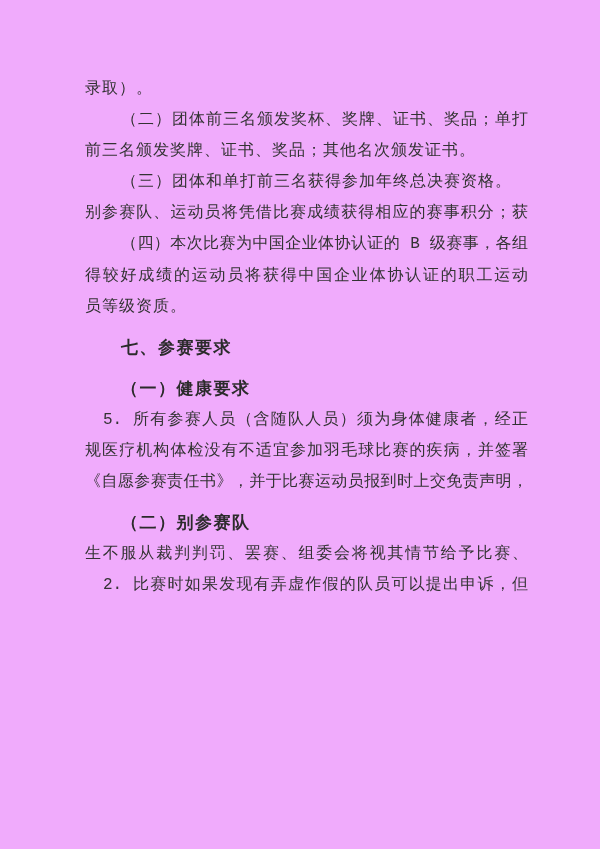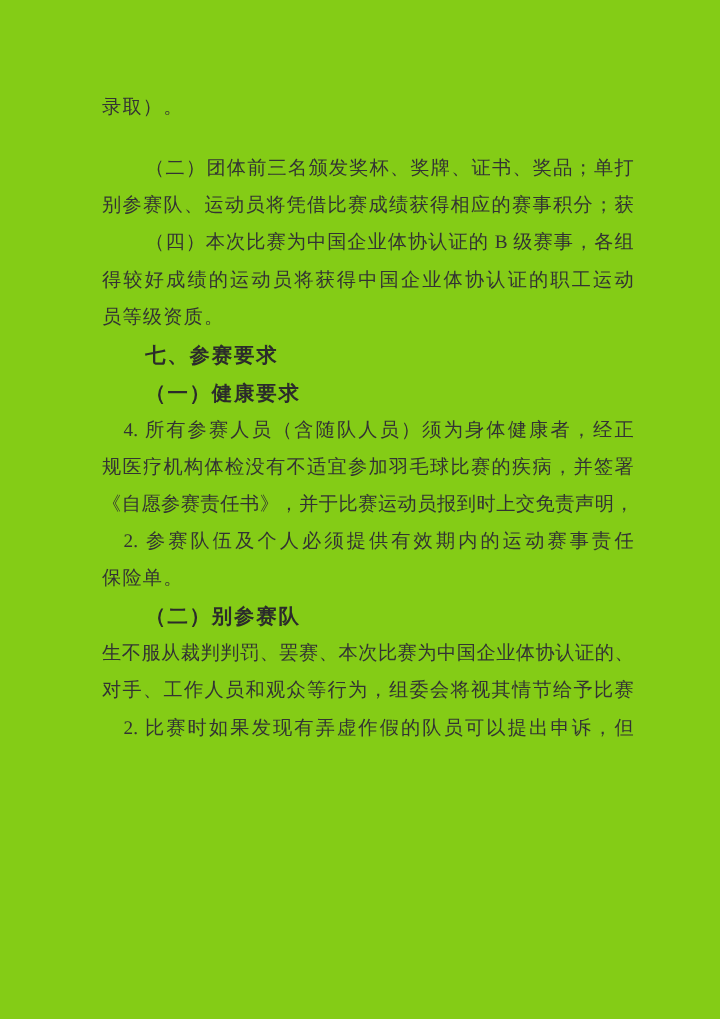--- a/index.html
+++ b/index.html
@@ -4,23 +4,23 @@
 <style>
   html, body {
     margin: 0;
     padding: 0;
     background: #ffffff;
   }
   .page {
     position: relative;
     width: 600px;
     height: 849px;
-    background: #84cc16;
+    background: #f0abfc;
     overflow: hidden;
-    font-family: Liberation Serif, serif;
+    font-family: Liberation Mono, monospace;
     color: #333333;
   }
   .content {
     position: absolute;
     left: 85px;
     top: 74px;
     width: 443px;
   }
   .para {
     margin: 0;
@@ -39,58 +39,58 @@
   }
   .line.left {
     text-align: left;
     letter-spacing: 1px;
   }
   .para.heading .line {
     font-weight: 700;
     font-size: 17px;
     letter-spacing: 1.5px;
     color: #2b2b2b;
+    margin-top: 10px;
   }
 </style>
 </head>
 <body>
 
 <div class="page">
   <div class="content" id="doc-content" style="color: rgb(51, 51, 51);">
       <div class="para body">
         <div class="line left">录取）。</div>
       </div>
       <div class="para body">
-        <div class="line justify" style="padding-left: 36px; margin-top: 20px;">（二）团体前三名颁发奖杯、奖牌、证书、奖品；单打</div>
+        <div class="line justify" style="padding-left: 36px;">（二）团体前三名颁发奖杯、奖牌、证书、奖品；单打</div>
+        <div class="line left">前三名颁发奖牌、证书、奖品；其他名次颁发证书。</div>
+      </div>
+      <div class="para body">
+        <div class="line left" style="padding-left: 36px;">（三）团体和单打前三名获得参加年终总决赛资格。</div>
       </div>
       <div class="para body">
         <div class="line justify">别参赛队、运动员将凭借比赛成绩获得相应的赛事积分；获</div>
         <div class="line justify" style="padding-left: 36px;">（四）本次比赛为中国企业体协认证的 B 级赛事，各组</div>
         <div class="line justify">得较好成绩的运动员将获得中国企业体协认证的职工运动</div>
         <div class="line left">员等级资质。</div>
       </div>
       <div class="para heading">
         <div class="line left" style="padding-left: 36px;">七、参赛要求</div>
       </div>
       <div class="para heading">
         <div class="line left" style="padding-left: 36px;">（一）健康要求</div>
       </div>
       <div class="para body">
-        <div class="line justify" style="padding-left: 18px;">4. 所有参赛人员（含随队人员）须为身体健康者，经正</div>
+        <div class="line justify" style="padding-left: 18px;">5. 所有参赛人员（含随队人员）须为身体健康者，经正</div>
         <div class="line justify">规医疗机构体检没有不适宜参加羽毛球比赛的疾病，并签署</div>
         <div class="line justify">《自愿参赛责任书》，并于比赛运动员报到时上交免责声明，</div>
-      </div>
-      <div class="para body">
-        <div class="line justify" style="padding-left: 18px;">2. 参赛队伍及个人必须提供有效期内的运动赛事责任</div>
-        <div class="line left">保险单。</div>
       </div>
       <div class="para heading">
         <div class="line left" style="padding-left: 36px;">（二）别参赛队</div>
       </div>
       <div class="para body">
-        <div class="line justify">生不服从裁判判罚、罢赛、本次比赛为中国企业体协认证的、</div>
-        <div class="line justify">对手、工作人员和观众等行为，组委会将视其情节给予比赛</div>
+        <div class="line justify">生不服从裁判判罚、罢赛、组委会将视其情节给予比赛、</div>
       </div>
       <div class="para body">
         <div class="line justify" style="padding-left: 18px;">2. 比赛时如果发现有弄虚作假的队员可以提出申诉，但</div>
       </div>
     </div>
 </div>
 
 </body></html>

